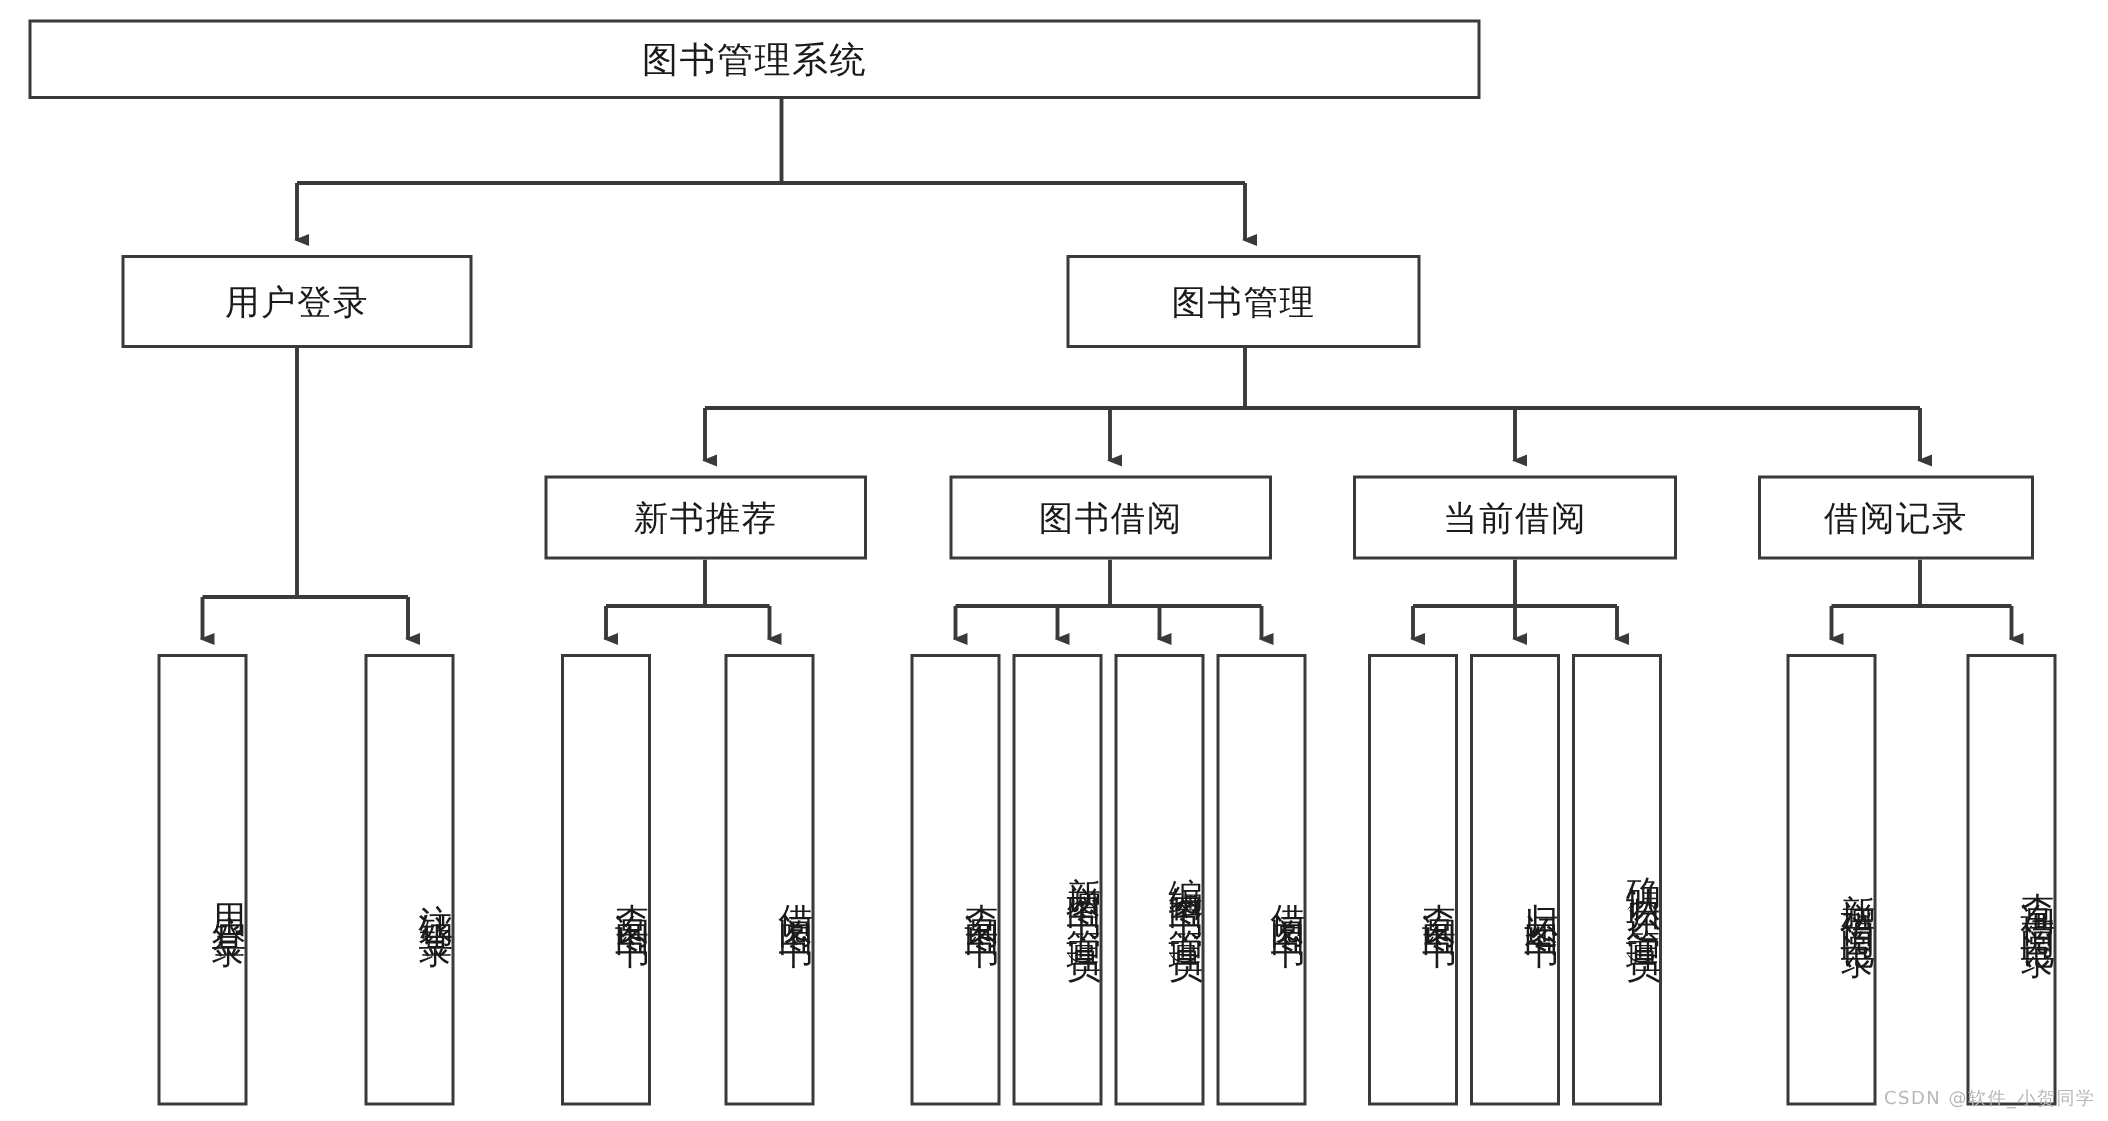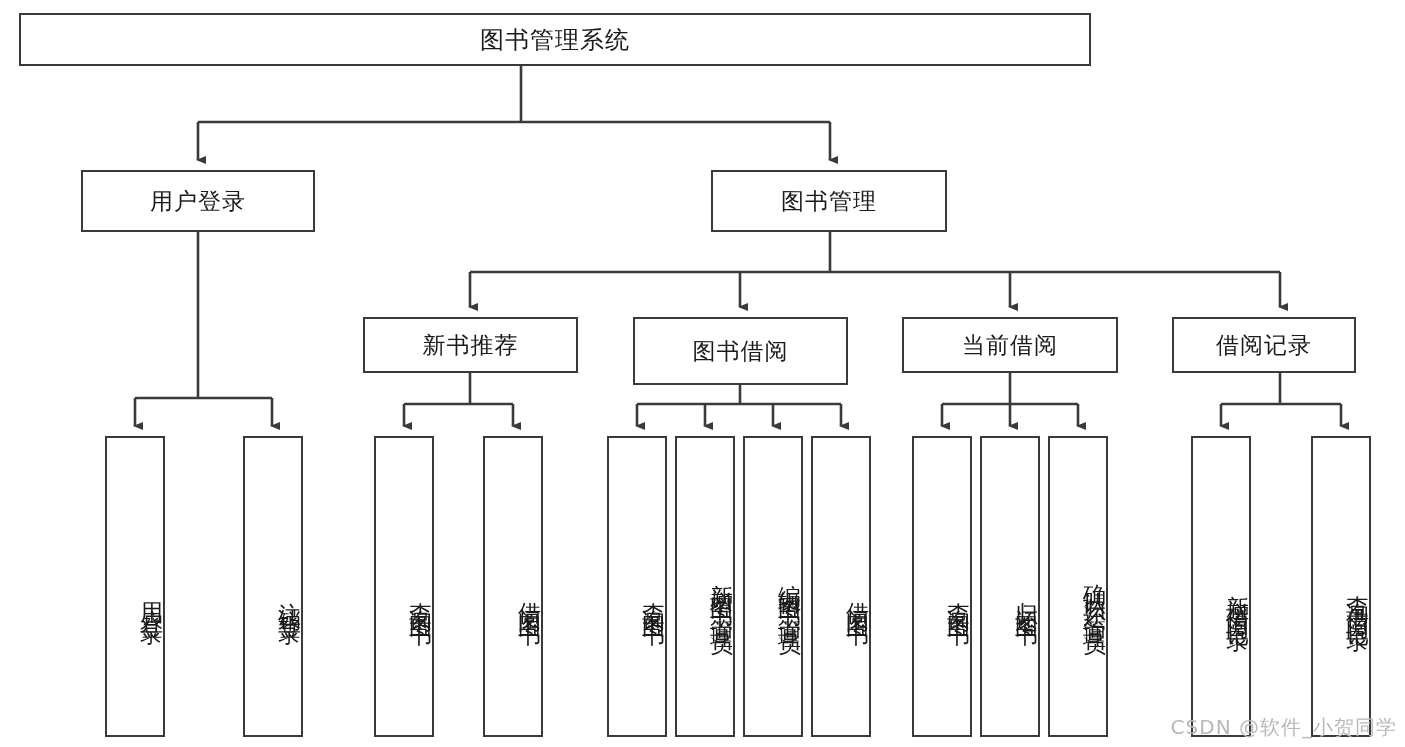--- a/index.html
+++ b/index.html
@@ -10,21 +10,21 @@
 
   .node{position:absolute;box-sizing:border-box;background:#ffffff;
         border:2.5px solid #3a3a3a;display:flex;align-items:center;
         justify-content:center;color:#1a1a1a;}
   .node.h{font-size:23px;letter-spacing:1px;}
   .node.v{writing-mode:vertical-rl;text-orientation:upright;
           font-size:23px;letter-spacing:7px;padding-top:22px;
           align-items:flex-start;justify-content:center;line-height:1;}
   .node.root{font-size:24px;}
 
-  .watermark{position:absolute;right:8px;bottom:6px;font-size:20px;
+  .watermark{position:absolute;right:8px;bottom:6px;font-size:12px;
              color:#b8b8b8;letter-spacing:1px;white-space:nowrap;}
 </style>
 </head>
 <body>
 
 <div id="canvas">
 
   <svg class="lines" viewBox="0 0 1405 747">
     <defs>
       <marker id="ah" markerWidth="10" markerHeight="10" refX="5" refY="8" orient="auto" markerUnits="userSpaceOnUse">
@@ -68,27 +68,27 @@
       <path d="M1010,404 L1010,426" marker-end="url(#ah)"></path>
       <path d="M1078,404 L1078,426" marker-end="url(#ah)"></path>
 
       <path d="M1280,373 L1280,404"></path>
       <path d="M1221,404 L1341,404"></path>
       <path d="M1221,404 L1221,426" marker-end="url(#ah)"></path>
       <path d="M1341,404 L1341,426" marker-end="url(#ah)"></path>
     </g>
   </svg>
 
-  <div class="node h root" style="left:19px;top:13px;width:1072px;height:53px;">图书管理系统</div>
+  <div class="node h root" style="left:19px;top:13px;width:968px;height:53px;">图书管理系统</div>
 
   <div class="node h" style="left:81px;top:170px;width:234px;height:62px;">用户登录</div>
   <div class="node h" style="left:711px;top:170px;width:236px;height:62px;">图书管理</div>
 
   <div class="node h" style="left:363px;top:317px;width:215px;height:56px;">新书推荐</div>
-  <div class="node h" style="left:633px;top:317px;width:215px;height:68px;">图书借阅</div>
+  <div class="node h" style="left:633px;top:317px;width:215px;height:56px;">图书借阅</div>
   <div class="node h" style="left:902px;top:317px;width:216px;height:56px;font-family:Liberation Serif, serif;">当前借阅</div>
   <div class="node h" style="left:1172px;top:317px;width:184px;height:56px;">借阅记录</div>
 
   <div class="node v" style="left:105px;top:436px;width:60px;height:301px;">用户登录</div>
   <div class="node v" style="left:243px;top:436px;width:60px;height:301px;">注销登录</div>
 
   <div class="node v" style="left:374px;top:436px;width:60px;height:301px;">查询图书</div>
   <div class="node v" style="left:483px;top:436px;width:60px;height:301px;">借阅图书</div>
 
   <div class="node v" style="left:607px;top:436px;width:60px;height:301px;">查询图书</div>

